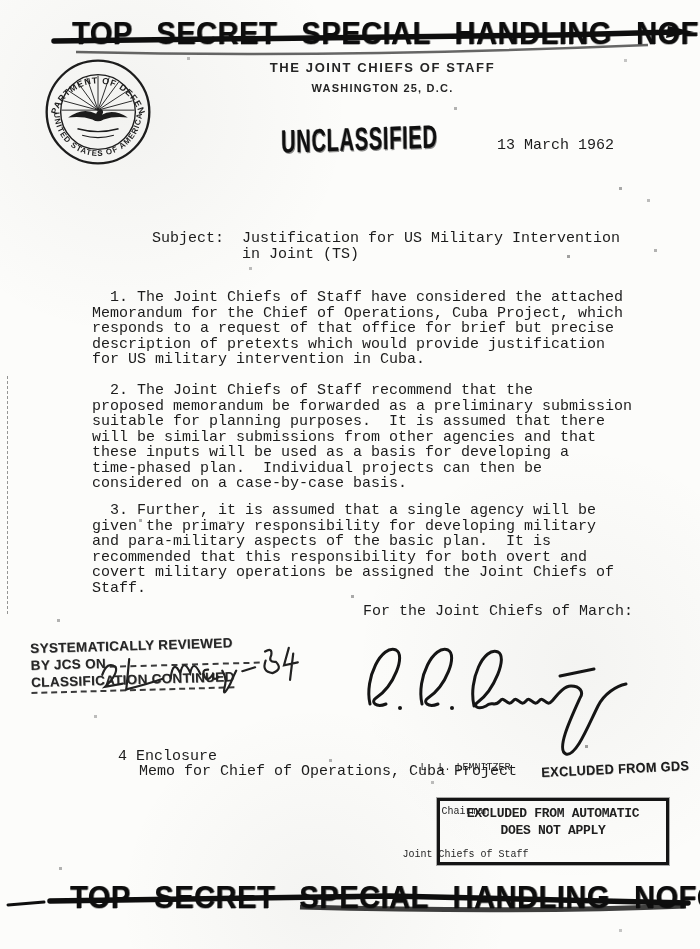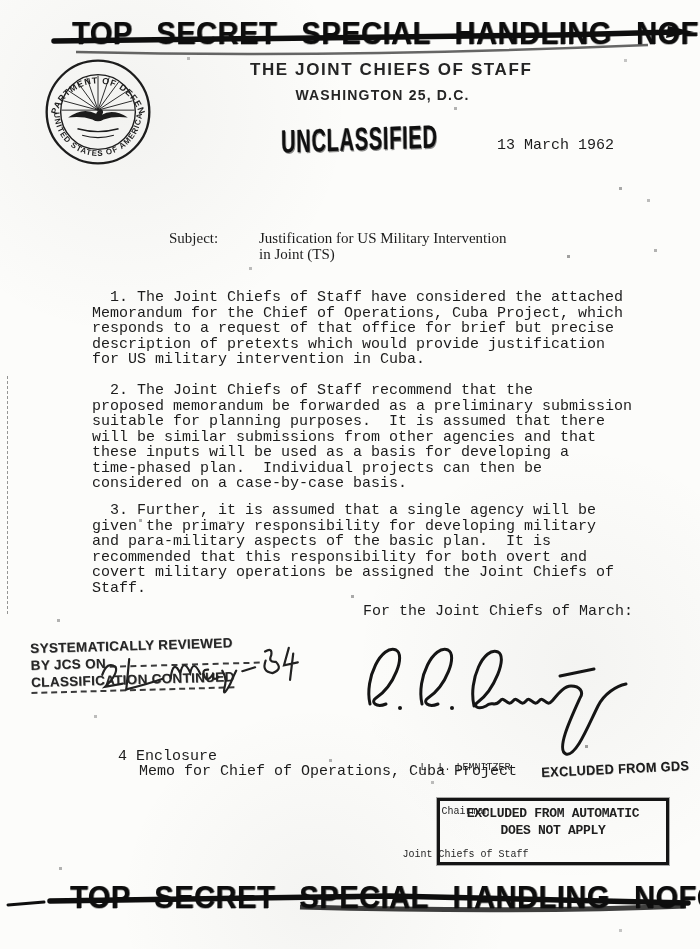--- a/index.html
+++ b/index.html
@@ -22,22 +22,22 @@
     letter-spacing:.5px; word-spacing:16px; white-space:nowrap;
     transform:scale(.97,1.04); transform-origin:left top;
     text-shadow:1px 0 0 rgba(20,20,20,.55), 0 1px 0 rgba(20,20,20,.35);
   }
   .strike{pointer-events:none;}
   
   .letterhead{
     left:250px; top:60px; width:265px; text-align:center;
     font-family:"Liberation Sans","DejaVu Sans",sans-serif; color:#252525;
   }
-  .agency{font-size:17px; font-weight:700; letter-spacing:1.6px; white-space:nowrap;}
-  .city{font-size:14px; font-weight:700; letter-spacing:1.2px; margin-top:7px; white-space:nowrap;}
+  .agency{font-size:13px; font-weight:700; letter-spacing:1.6px; white-space:nowrap;}
+  .city{font-size:11px; font-weight:700; letter-spacing:1.2px; margin-top:7px; white-space:nowrap;}
   
   .unclassified{
     left:281px; top:124px;
     font-family:"Liberation Sans","DejaVu Sans",sans-serif;
     font-weight:900; font-size:27px; letter-spacing:1px; color:#101010;
     transform:scale(.74,1.2) rotate(-1.2deg); transform-origin:left top;
     text-shadow:1px 1px 0 rgba(25,25,25,.5), -1px 0 0 rgba(25,25,25,.35);
     white-space:nowrap;
   }
   .review-stamp{
@@ -58,21 +58,21 @@
   }
   .regrading-box{
     left:437px; top:798px; width:226px; height:57px;
     border:3px solid #151515; outline:1px solid rgba(20,20,20,.35);
     text-align:center; font-size:13px; line-height:17px; font-weight:bold;
     color:#202020; padding-top:4px; letter-spacing:-0.3px;
   }
   
   .typed{font-size:15px; line-height:15.5px; color:#1c1c1c; white-space:pre-wrap;}
   .body-par{left:92px; width:572px;}
-  .subject-row{left:169px; top:231px; display:flex;font-family:Liberation Serif, serif;}
+  .subject-row{left:152px; top:231px; display:flex;}
   .subject-label{width:90px;}
   .sig-block{
     left:348px; top:732px; width:235px; text-align:center;
     font-size:10px; line-height:14.5px; white-space:pre;
   }
   .speck{width:1px;height:1px;background:transparent;
     box-shadow:188px 58px 0 1px #888, 625px 60px 0 1px #999, 455px 108px 0 1px #777,
       620px 188px 0 1px #666, 648px 200px 0 1px #888, 568px 256px 0 1px #555,
       655px 250px 0 1px #777, 140px 520px 0 1px #666, 228px 522px 0 1px #888,
       58px 620px 0 1px #777, 352px 596px 0 1px #666, 586px 746px 0 1px #555,

